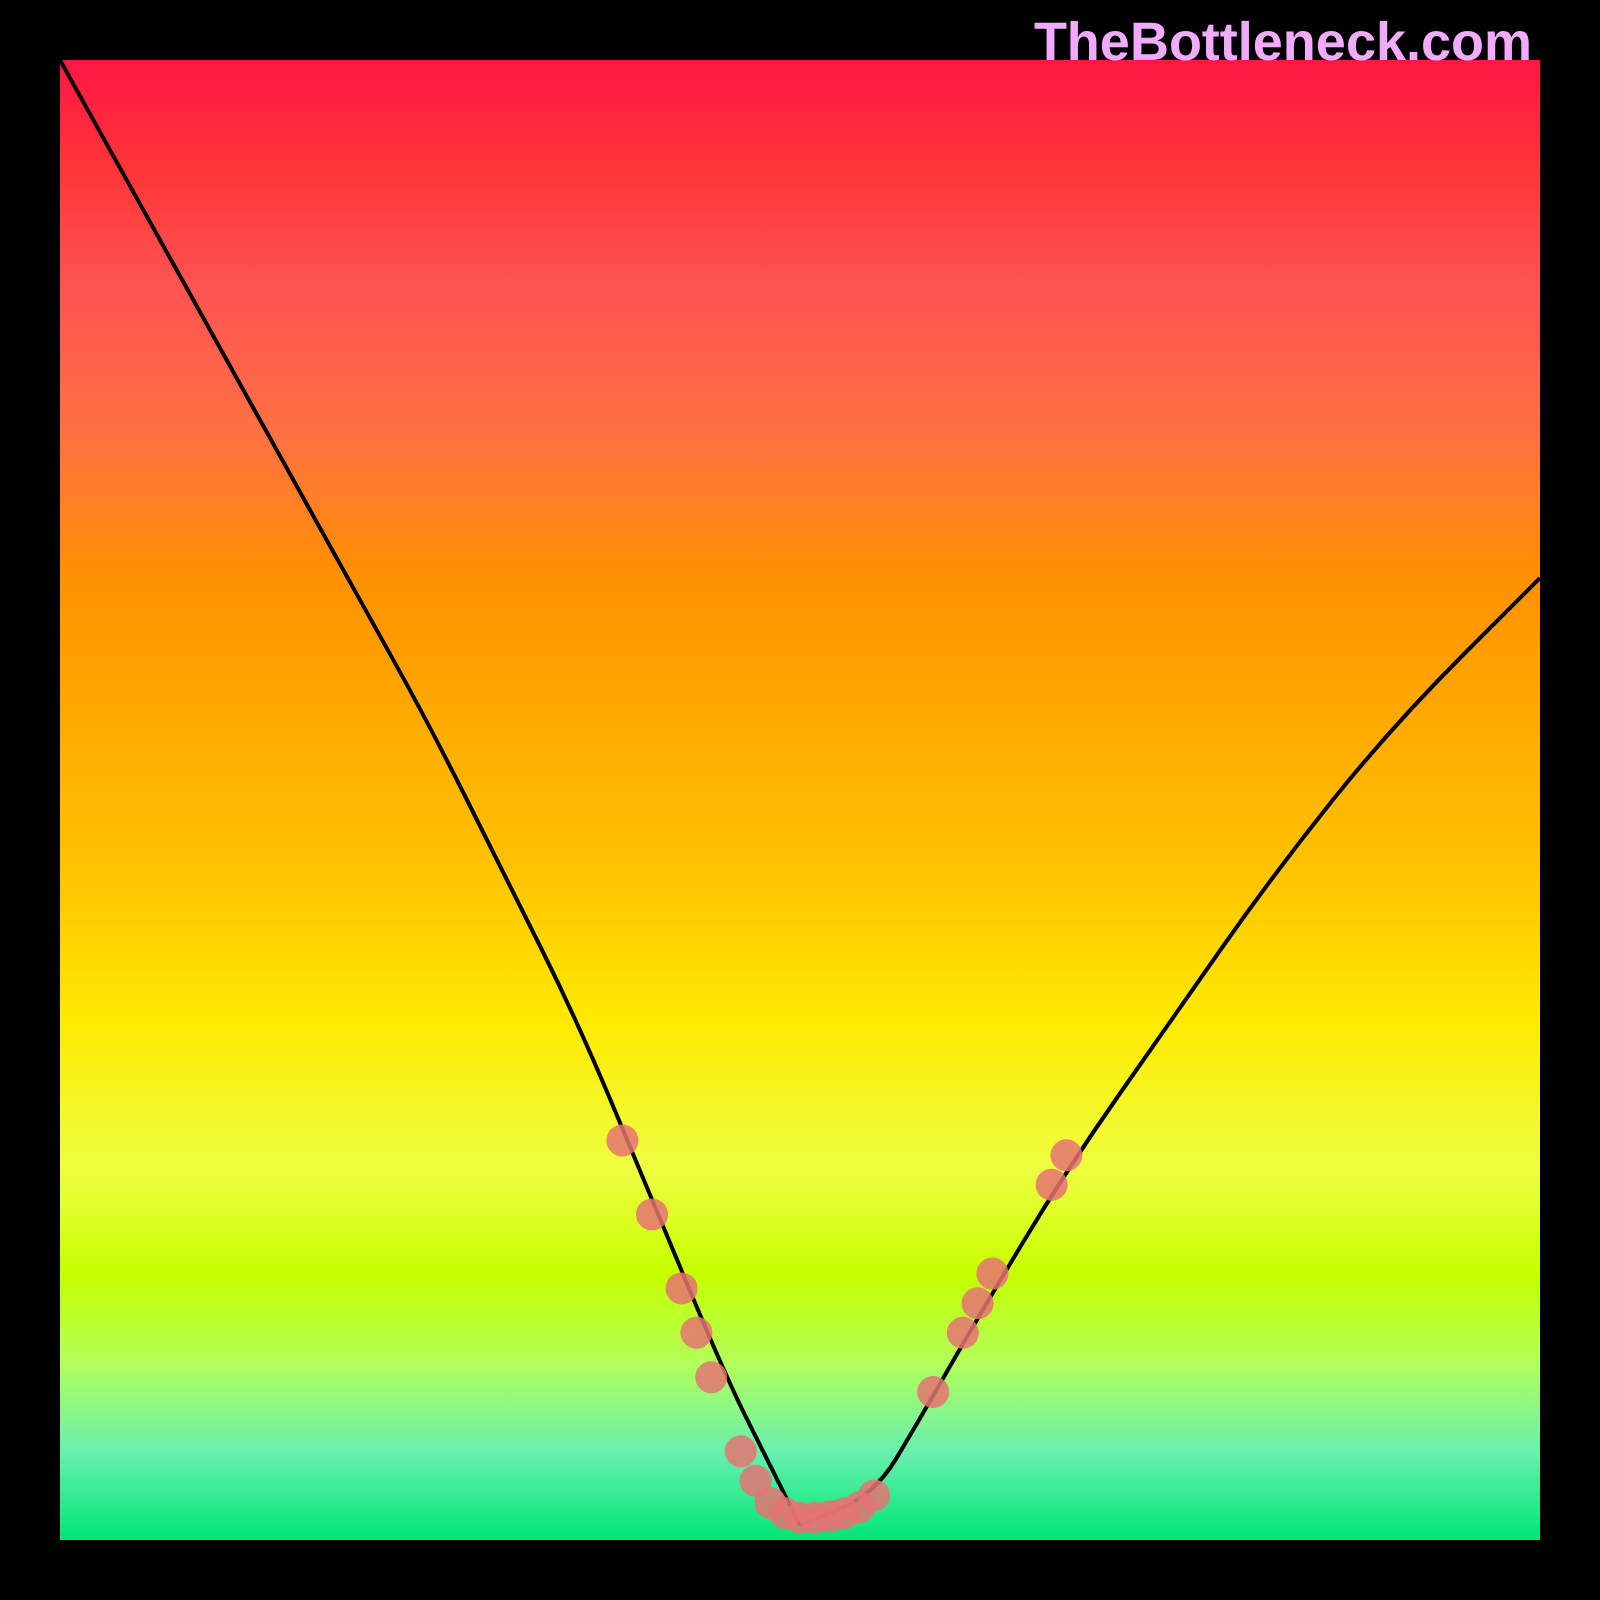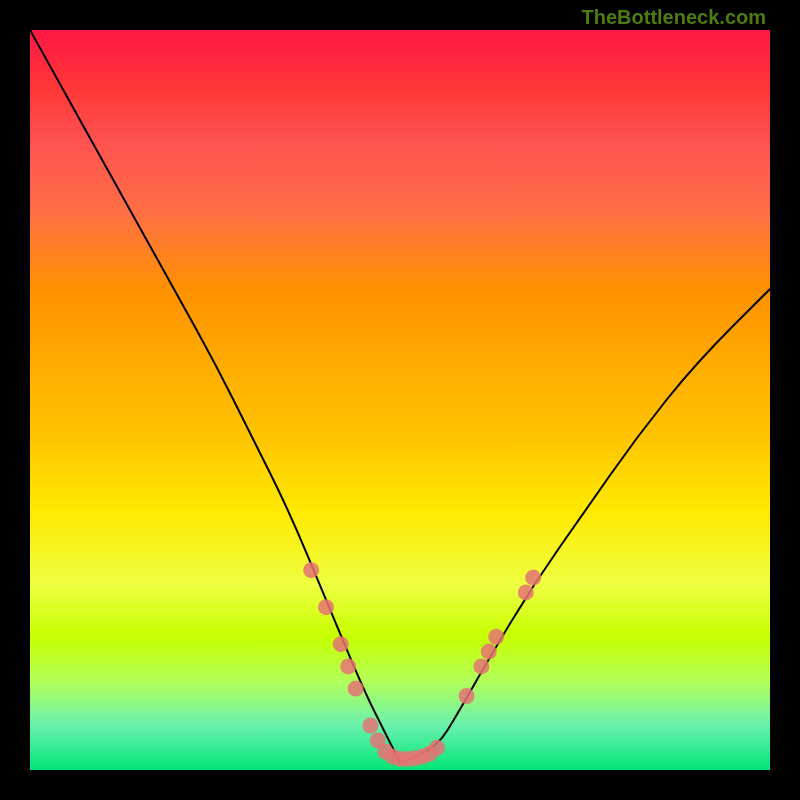--- a/index.html
+++ b/index.html
@@ -41,22 +41,22 @@
       #c6ff00 82%,
       #b2ff59 88%,
       #69f0ae 94%,
       #00e676 100%
     );
   }
   .attribution {
     position: absolute;
     top: 6px;
     right: 34px;
-    color: #4d7c0f;
-    font-size: 20px;
+    color: #f0abfc;
+    font-size: 27px;
     font-weight: bold;
     z-index: 10;
   }
   svg.curve-layer {
     position: absolute;
     left: 0;
     top: 0;
     width: 740px;
     height: 740px;
   }

